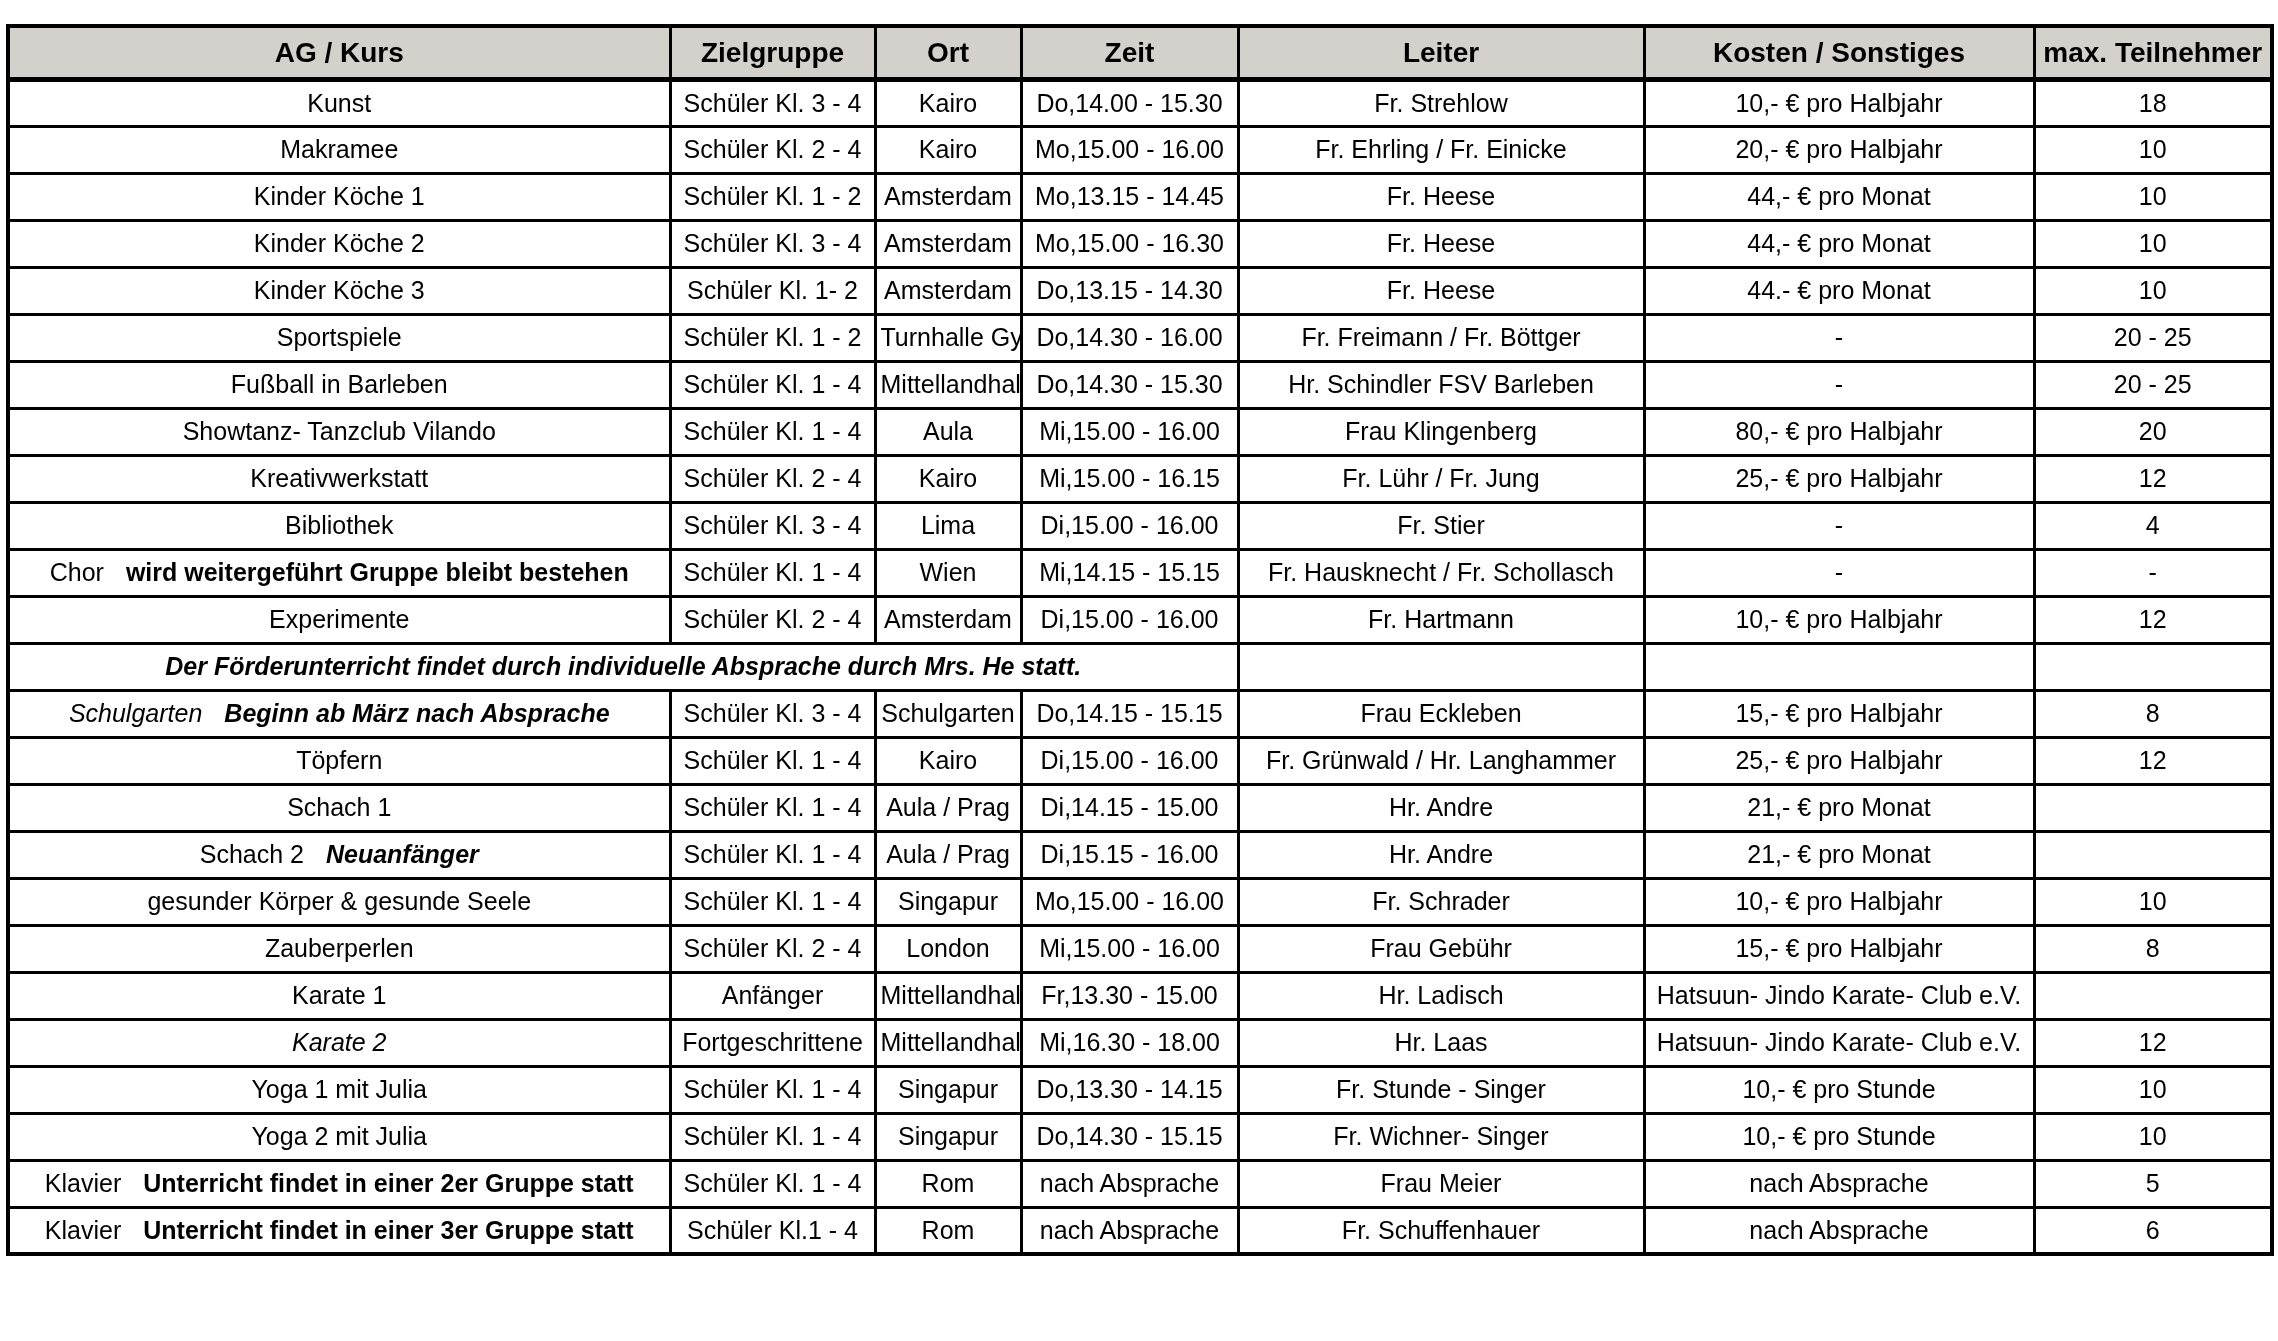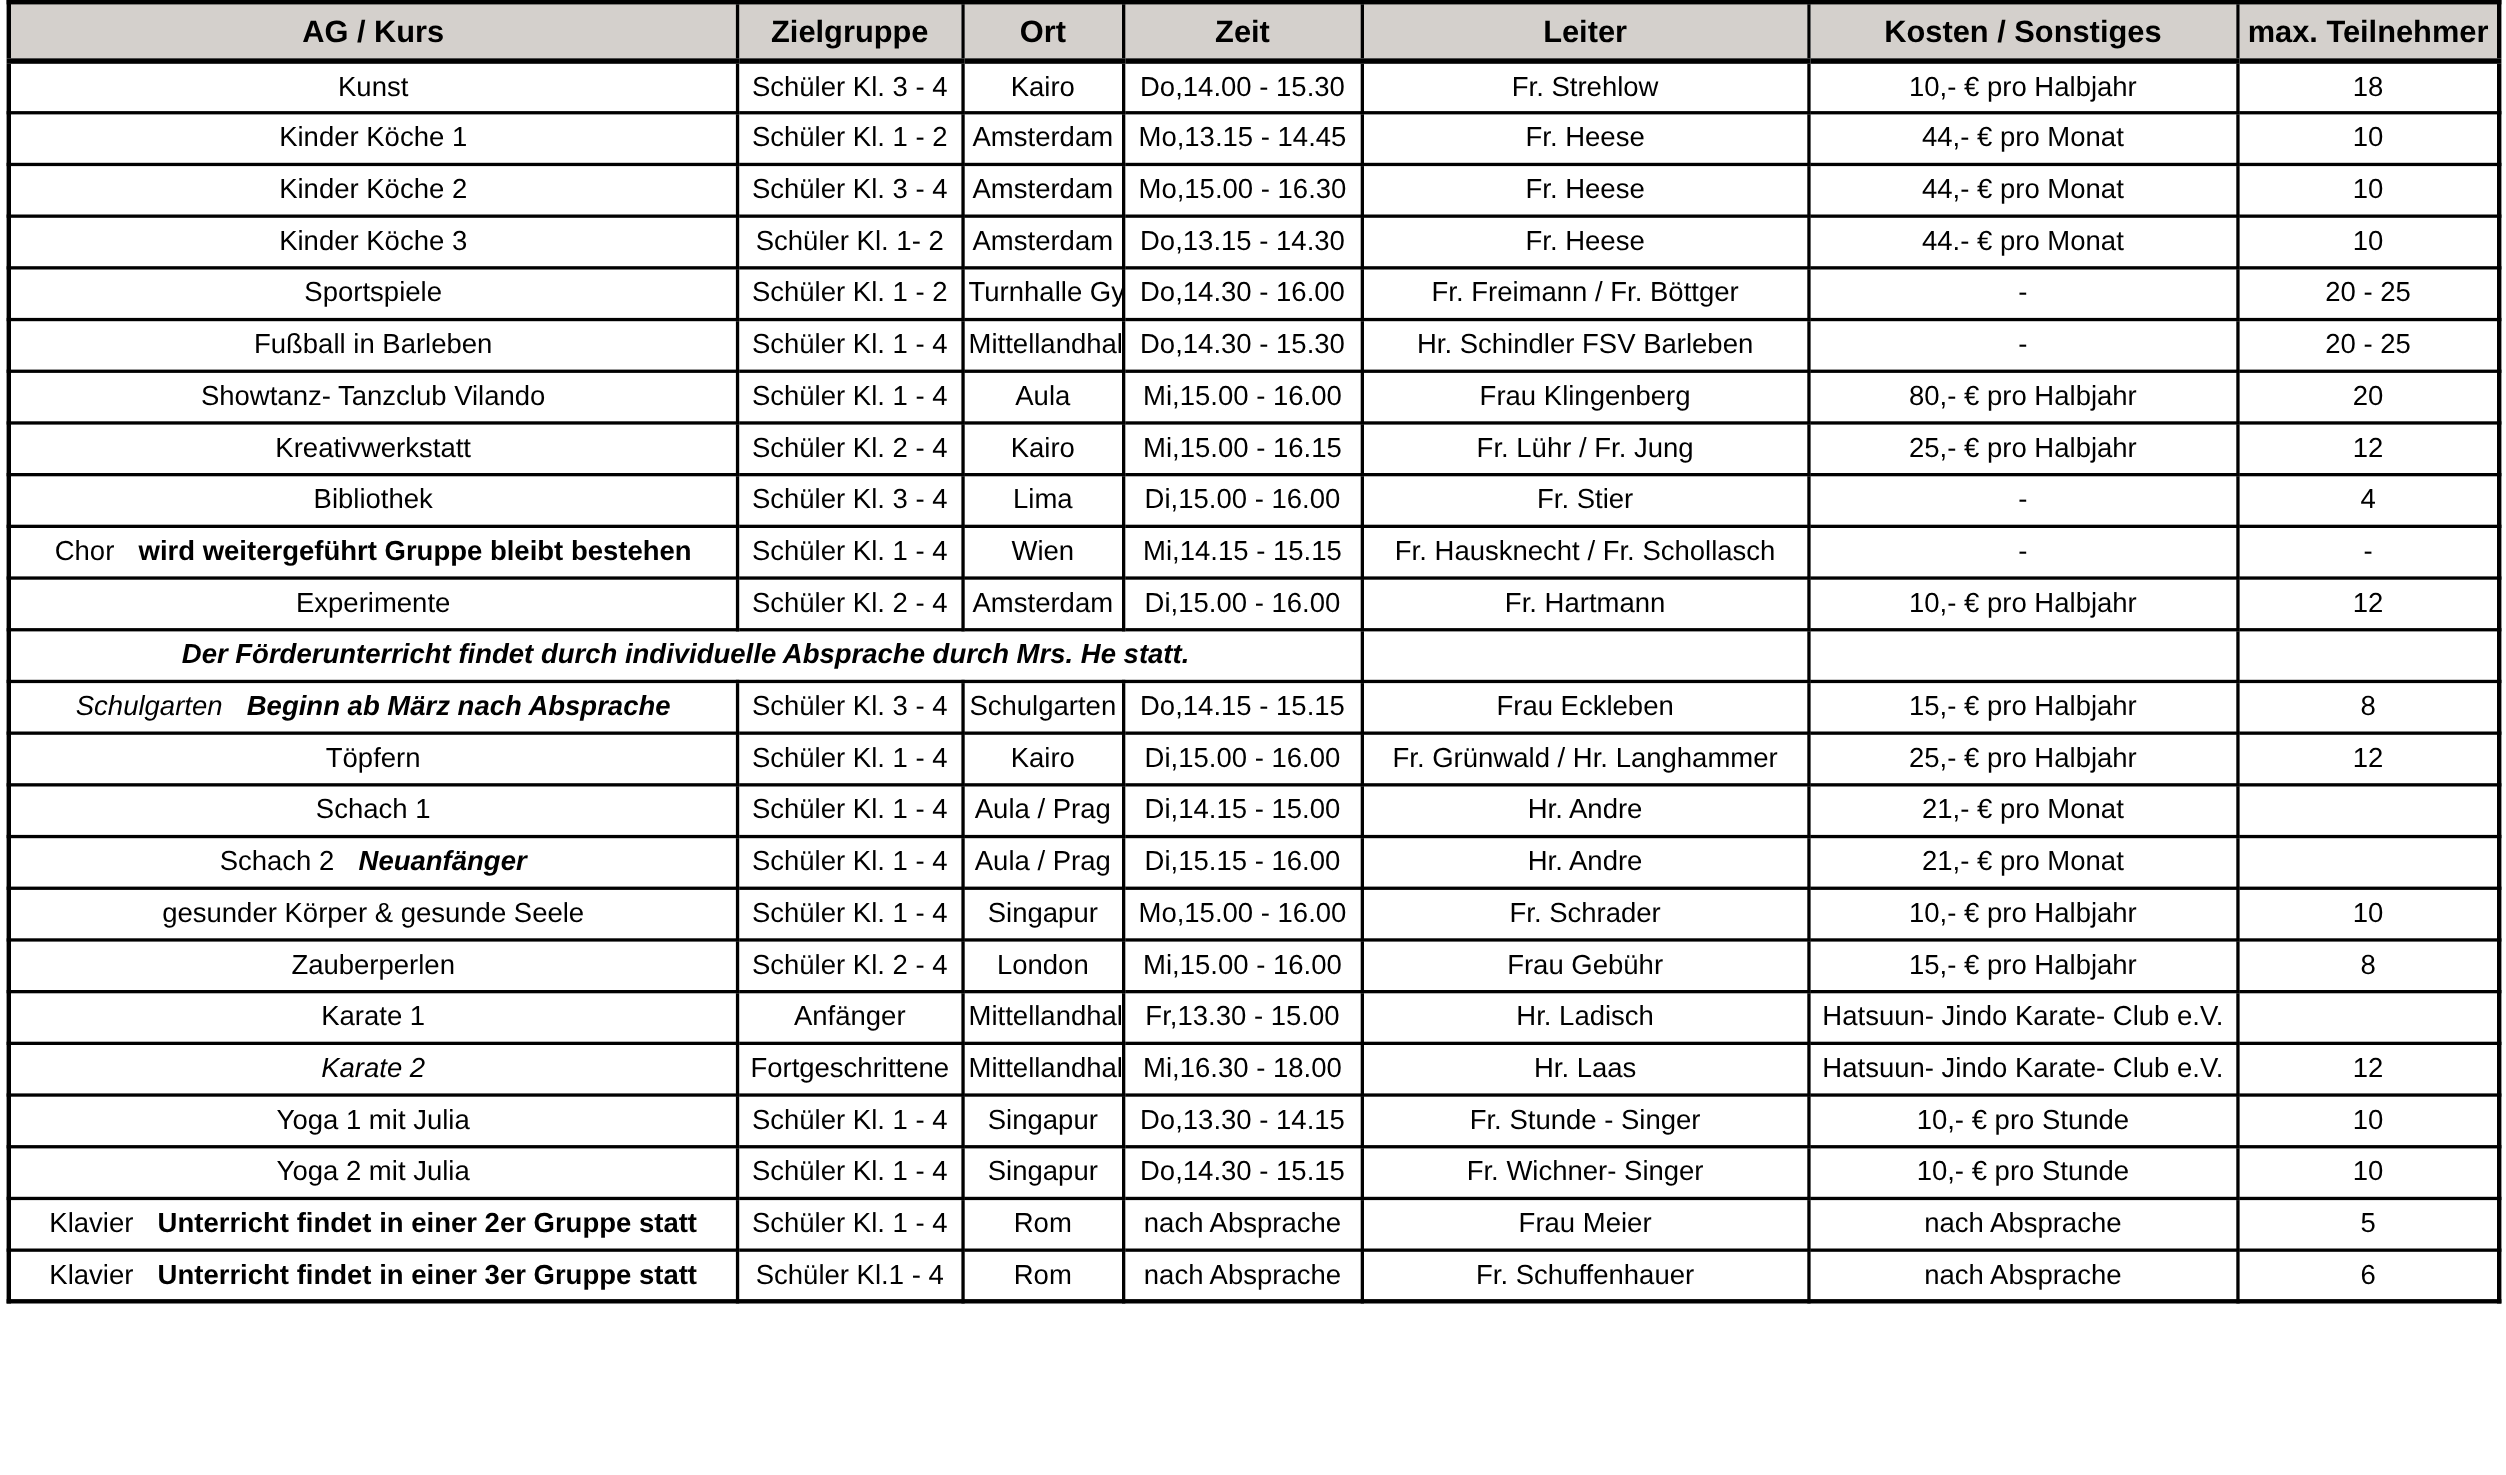--- a/index.html
+++ b/index.html
@@ -11,21 +11,21 @@
     font-family: "Liberation Sans", sans-serif;
     width: 2278px;
     height: 1341px;
     overflow: hidden;
   }
   #sheet {
     width: 2278px;
     height: 1341px;
     position: relative;
     box-sizing: border-box;
-    padding: 0 8px 6px 6px;
+    padding: 24px 8px 6px 6px;
   }
   table.agtable {
     border-collapse: collapse;
     table-layout: fixed;
     width: 2264px;
     border: 4px solid #000000;
   }
   table.agtable td, table.agtable th {
     border: 3px solid #000000;
     padding: 0 4px;
@@ -99,20 +99,29 @@
         <tr>
           <td class="name-cell">Kunst</td>
           <td>Schüler Kl. 3 - 4</td>
           <td>Kairo</td>
           <td>Do,14.00 - 15.30</td>
           <td>Fr. Strehlow</td>
           <td>10,- € pro Halbjahr</td>
           <td>18</td>
         </tr>
         <tr>
+          <td class="name-cell">Makramee</td>
+          <td>Schüler Kl. 2 - 4</td>
+          <td>Kairo</td>
+          <td>Mo,15.00 - 16.00</td>
+          <td>Fr. Ehrling / Fr. Einicke</td>
+          <td>20,- € pro Halbjahr</td>
+          <td>10</td>
+        </tr>
+        <tr>
           <td class="name-cell">Kinder Köche 1</td>
           <td>Schüler Kl. 1 - 2</td>
           <td>Amsterdam</td>
           <td>Mo,13.15 - 14.45</td>
           <td>Fr. Heese</td>
           <td>44,- € pro Monat</td>
           <td>10</td>
         </tr>
         <tr>
           <td class="name-cell">Kinder Köche 2</td>

